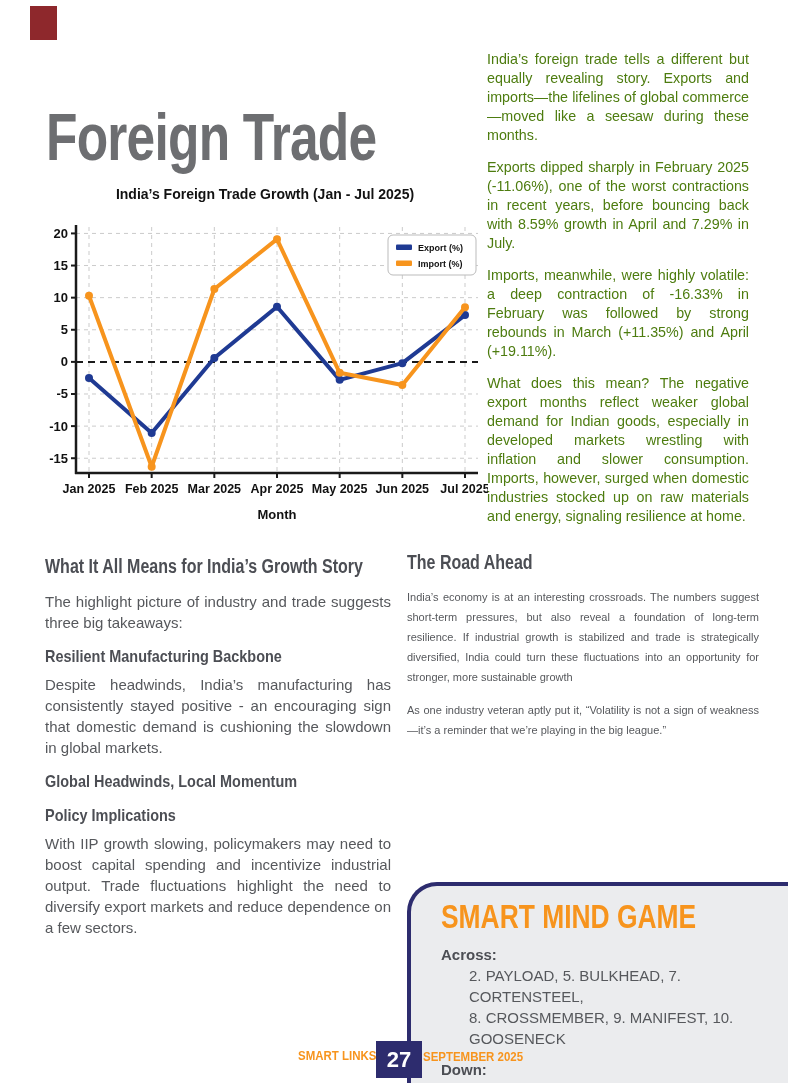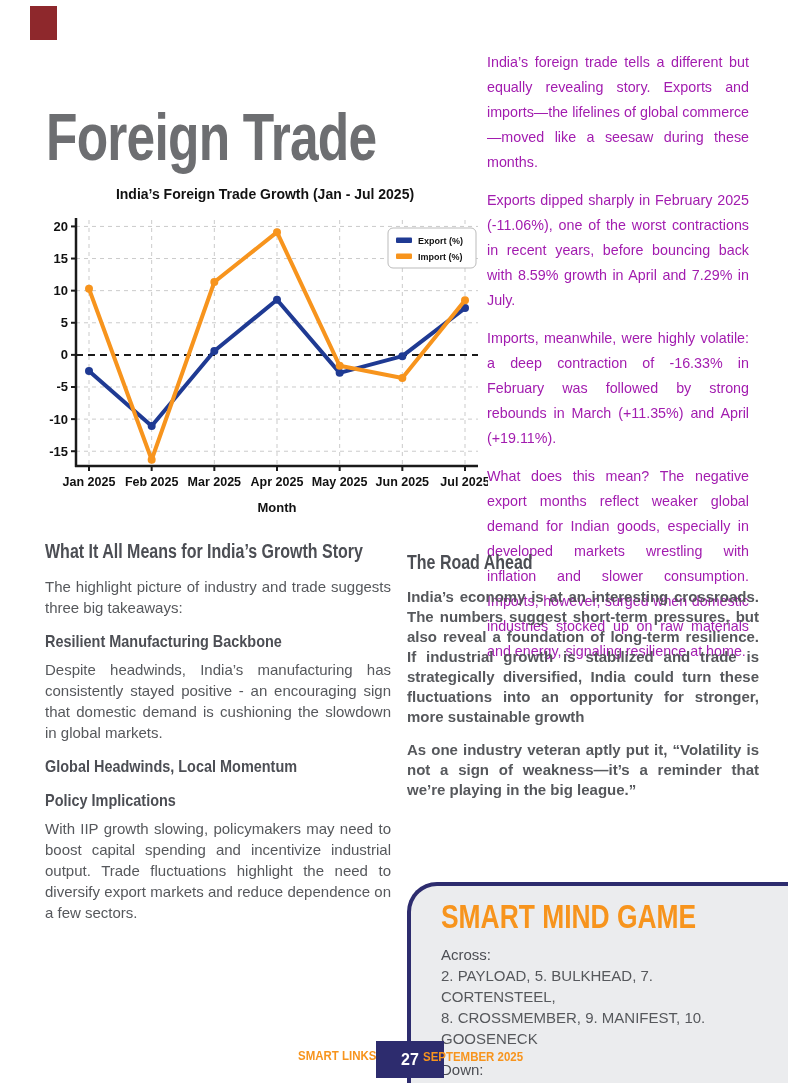--- a/index.html
+++ b/index.html
@@ -11,47 +11,47 @@
   
   .cond{display:block;white-space:nowrap;transform-origin:0 50%;font-weight:700;}
 
   #corner-mark{left:30px;top:6px;width:27px;height:34px;background:var(--corner-red,#8e282c);}
 
   #page-title{left:46px;top:50px;font-size:66px;line-height:86px;color:#6d6e71;
     transform:scaleX(0.78);letter-spacing:-1px;}
 
   
   #chart-block{left:42px;top:186px;width:446px;}
-  #chart-title{text-align:center;font-weight:700;font-size:14px;color:#121212;margin:0 0 12px 0;}
+  #chart-title{text-align:center;font-weight:700;font-size:14px;color:#121212;margin:0 0 19px 0;}
 
   
   #intro-col{left:487px;top:50px;width:262px;}
-  #intro-col p{font-size:14.3px;line-height:25px;text-align:justify;margin:0 0 13px 0;color:#a21caf;}
+  #intro-col p{font-size:14.3px;line-height:19px;text-align:justify;margin:0 0 13px 0;color:#4d7c0f;}
 
   
   .sec-head{font-size:20px;color:#4c4e54;transform:scaleX(0.8);margin:0 0 13px 0;}
   .sub-head{font-size:17px;color:#4c4e54;transform:scaleX(0.85);margin:14px 0 7px 0;}
   .body-p{font-size:15px;line-height:21px;text-align:justify;margin:0 0 13px 0;color:#56585c;}
 
-  #growth-story{left:45px;top:540px;width:346px;}
+  #growth-story{left:45px;top:555px;width:346px;}
   #road-ahead{left:407px;top:551px;width:352px;}
-  #road-ahead p{font-size:15px;line-height:20px;font-weight:bold;}
+  #road-ahead p{font-size:11px;line-height:20px;}
 
   
   #mind-game{left:407px;top:882px;width:381px;height:244px;box-sizing:border-box;
     background:#ebecee;border-top:4px solid var(--navy,#2d2c6e);border-left:4px solid var(--navy,#2d2c6e);
     border-top-left-radius:30px;padding:14px 18px 0 30px;}
   #game-title{font-size:33px;line-height:34px;color:var(--orange,#f7941d);transform:scaleX(0.8);margin:0 0 6px 0;}
-  .clue-label{font-weight:400;font-size:15px;color:#4c4e54;line-height:21px;margin-top:10px;}
-  .clue-line{font-size:15px;color:#56585c;line-height:21px;}
+  .clue-label{font-weight:700;font-size:15px;color:#4c4e54;line-height:21px;margin-top:10px;}
+  .clue-line{font-size:15px;color:#56585c;line-height:21px;margin-left:28px;}
 
   
   #footer-brand{left:298px;top:1048px;font-size:13.5px;color:var(--orange,#f7941d);transform:scaleX(0.85);}
-  #page-badge{left:376px;top:1041px;width:68px;height:37px;background:var(--navy,#2d2c6e);
-    color:#ffffff;font-weight:700;font-size:16px;text-align:center;line-height:37px;}
+  #page-badge{left:376px;top:1041px;width:46px;height:37px;background:var(--navy,#2d2c6e);
+    color:#ffffff;font-weight:700;font-size:22px;text-align:center;line-height:37px;}
   #issue-date{left:423px;top:1049px;font-size:13.5px;color:var(--orange,#f7941d);transform:scaleX(0.85);}
 </style>
 </head>
 <body>
 
 <div id="corner-mark" class="abs"></div>
 
 <h1 id="page-title" class="abs cond">Foreign Trade</h1>
 
 <figure id="chart-block" class="abs" style="margin:0">

